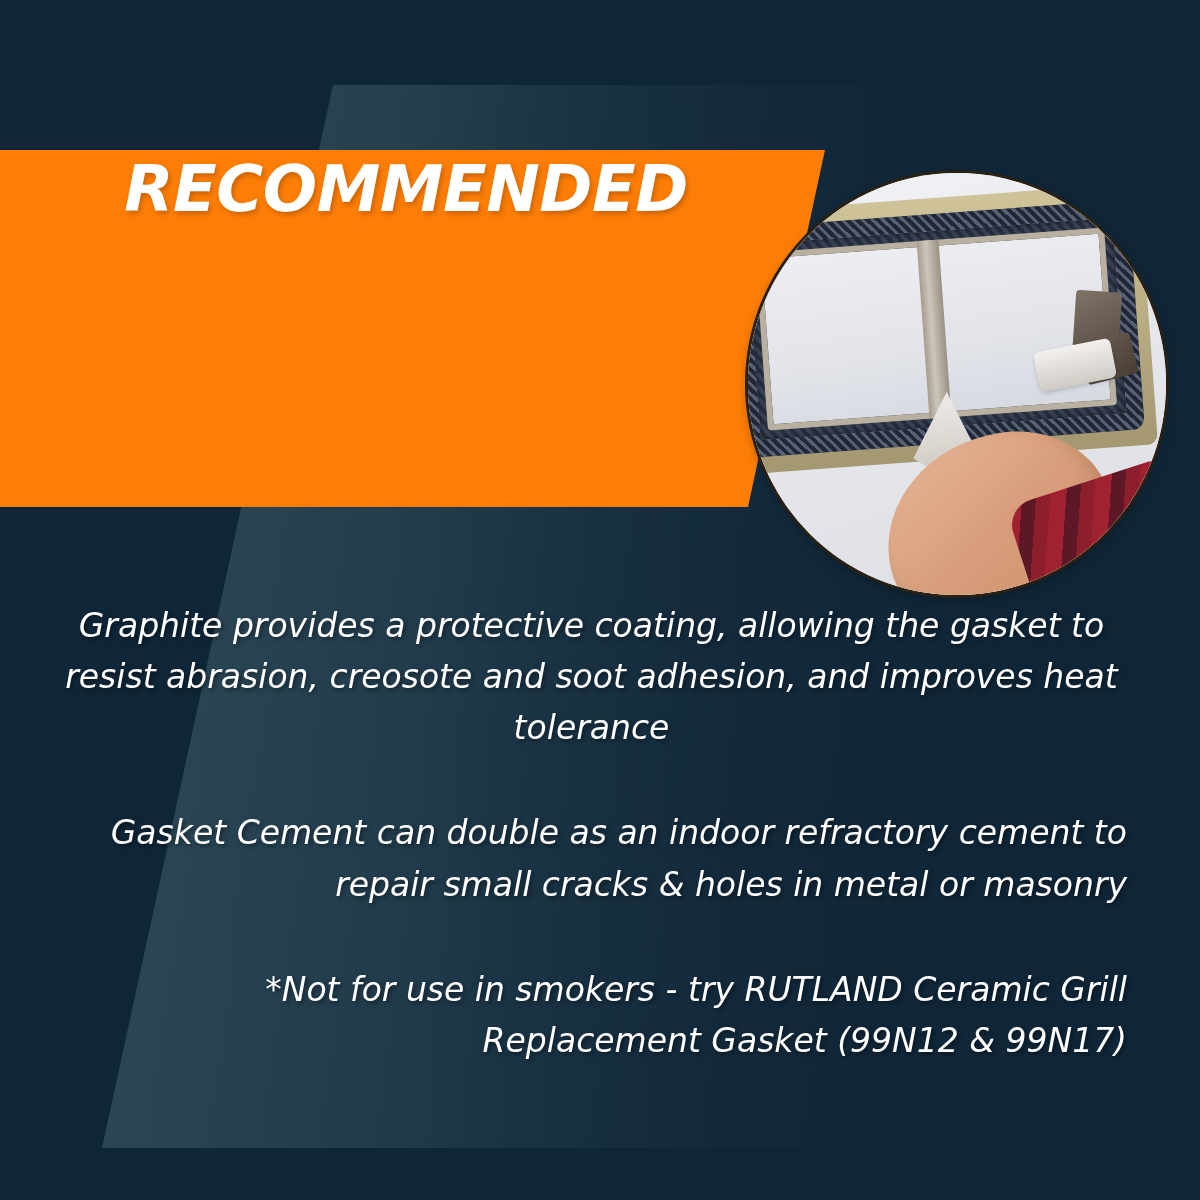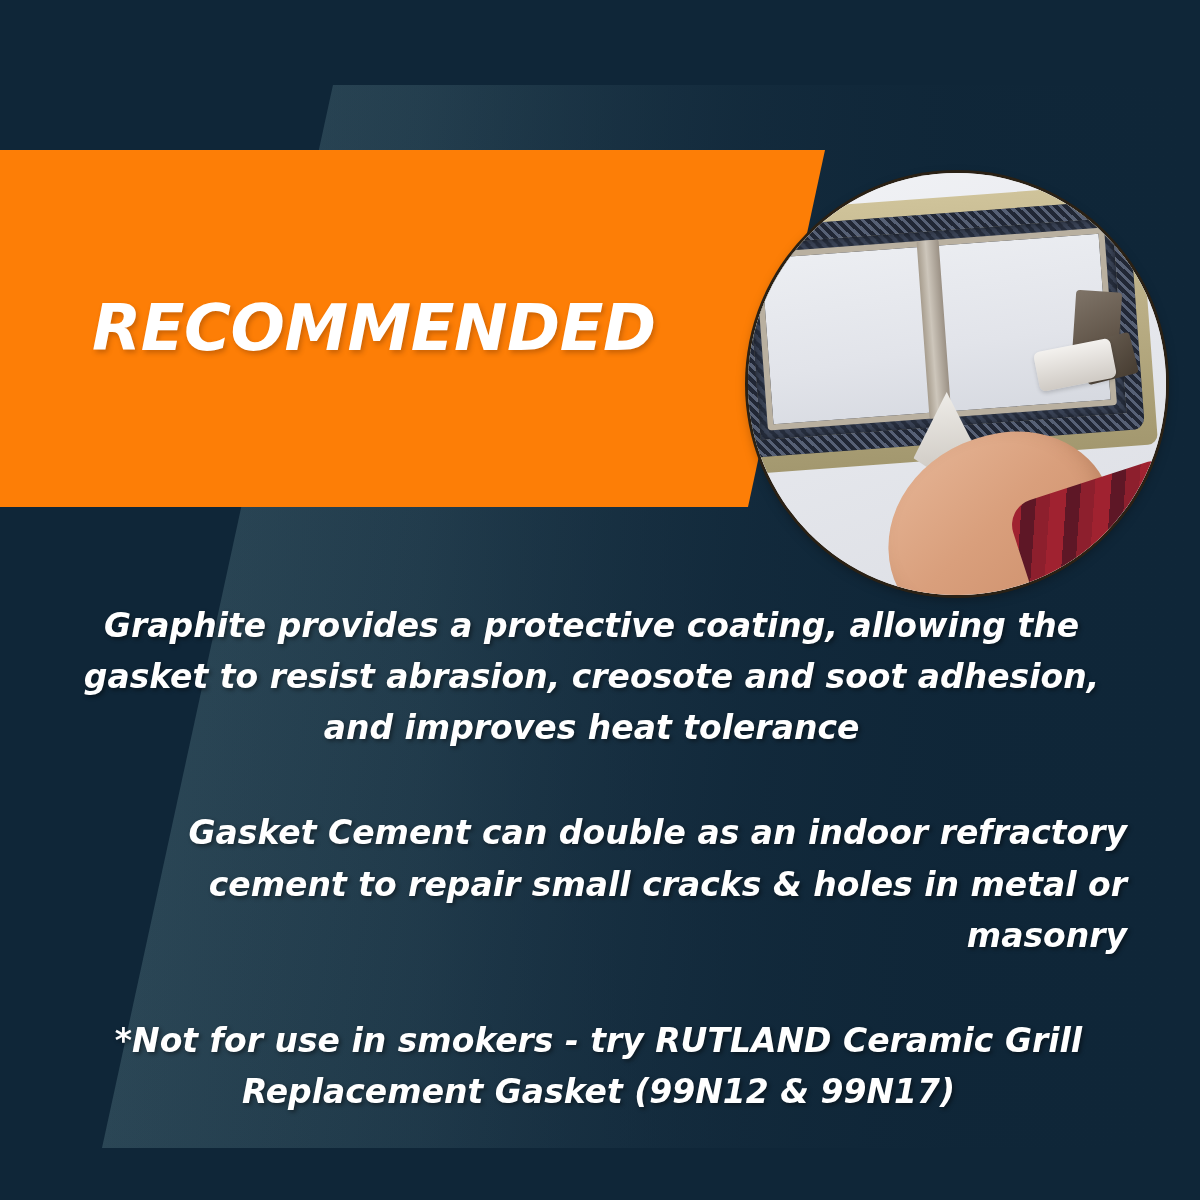--- a/index.html
+++ b/index.html
@@ -56,21 +56,21 @@
     clip-path: polygon(0 0, 825px 0, 748px 357px, 0 357px);
     z-index:3;
   }
 
   .banner-title {
     position:absolute;
     left:0; top:150px;
     width:760px; height:357px;
     z-index:4;
     display:flex;
-    flex-direction:column;
+    flex-direction:row;
     justify-content:center;
     padding:0 40px 0 92px;
     color:#ffffff;
     font-family:"DejaVu Sans", sans-serif;
     font-weight:700;
     font-style:italic;
     font-size:64px;
     line-height:1.22;
     letter-spacing:-0.5px;
     text-shadow:2px 3px 5px rgba(90,35,0,0.30);
@@ -204,29 +204,29 @@
 
   
   .body-copy {
     position:absolute;
     left:0; top:600px;
     width:1183px;
     z-index:6;
     color:#ffffff;
     font-family:"DejaVu Sans", sans-serif;
     font-style:italic;
-    font-weight:700;
+    font-weight:400;
     font-size:33px;
     line-height:1.55;
     text-shadow:2px 2px 4px rgba(0,0,0,0.45);
   }
   .para { margin-bottom:54px; padding:0 56px; }
   .para.p1 { text-align:center; }
   .para.p2 { text-align:right; }
-  .para.p3 { text-align:center; padding-left:70px; padding-right:56px; }
+  .para.p3 { text-align:right; padding-left:70px; padding-right:56px; }
   .para:last-child { margin-bottom:0; }
 </style>
 </head>
 <body>
 
 <div id="stage">
 
   <div class="diag-band"></div>
   <div class="diag-band-fade"></div>
 

